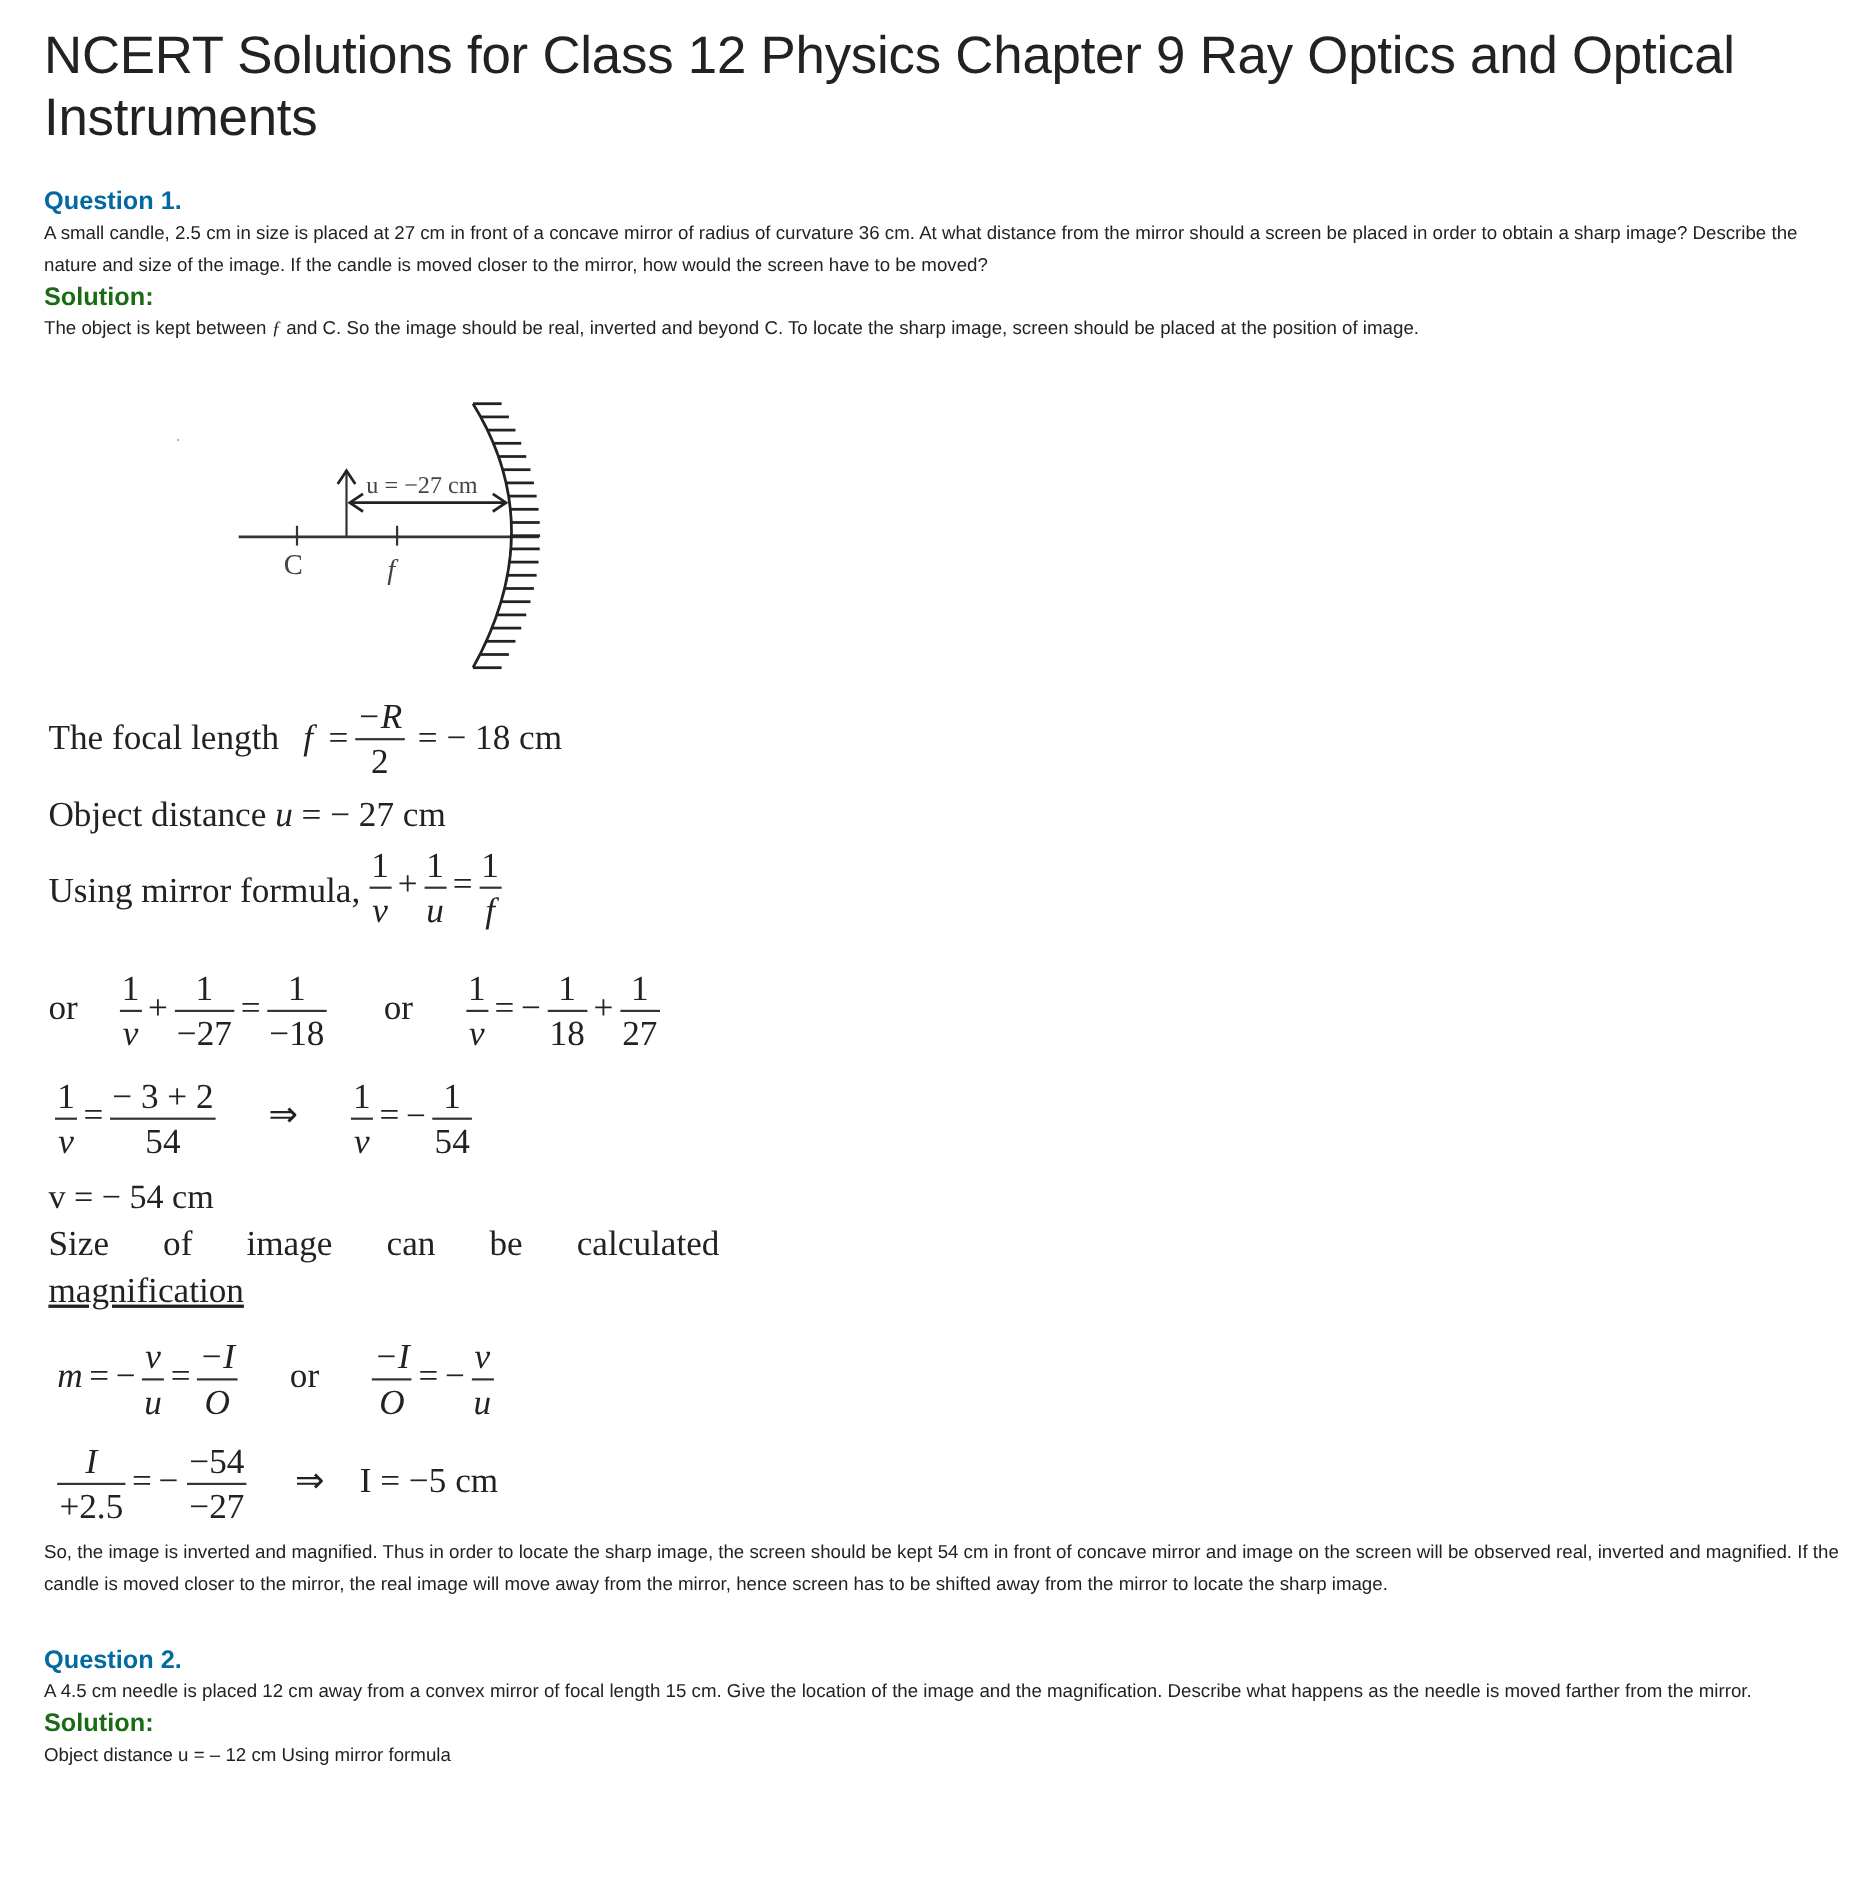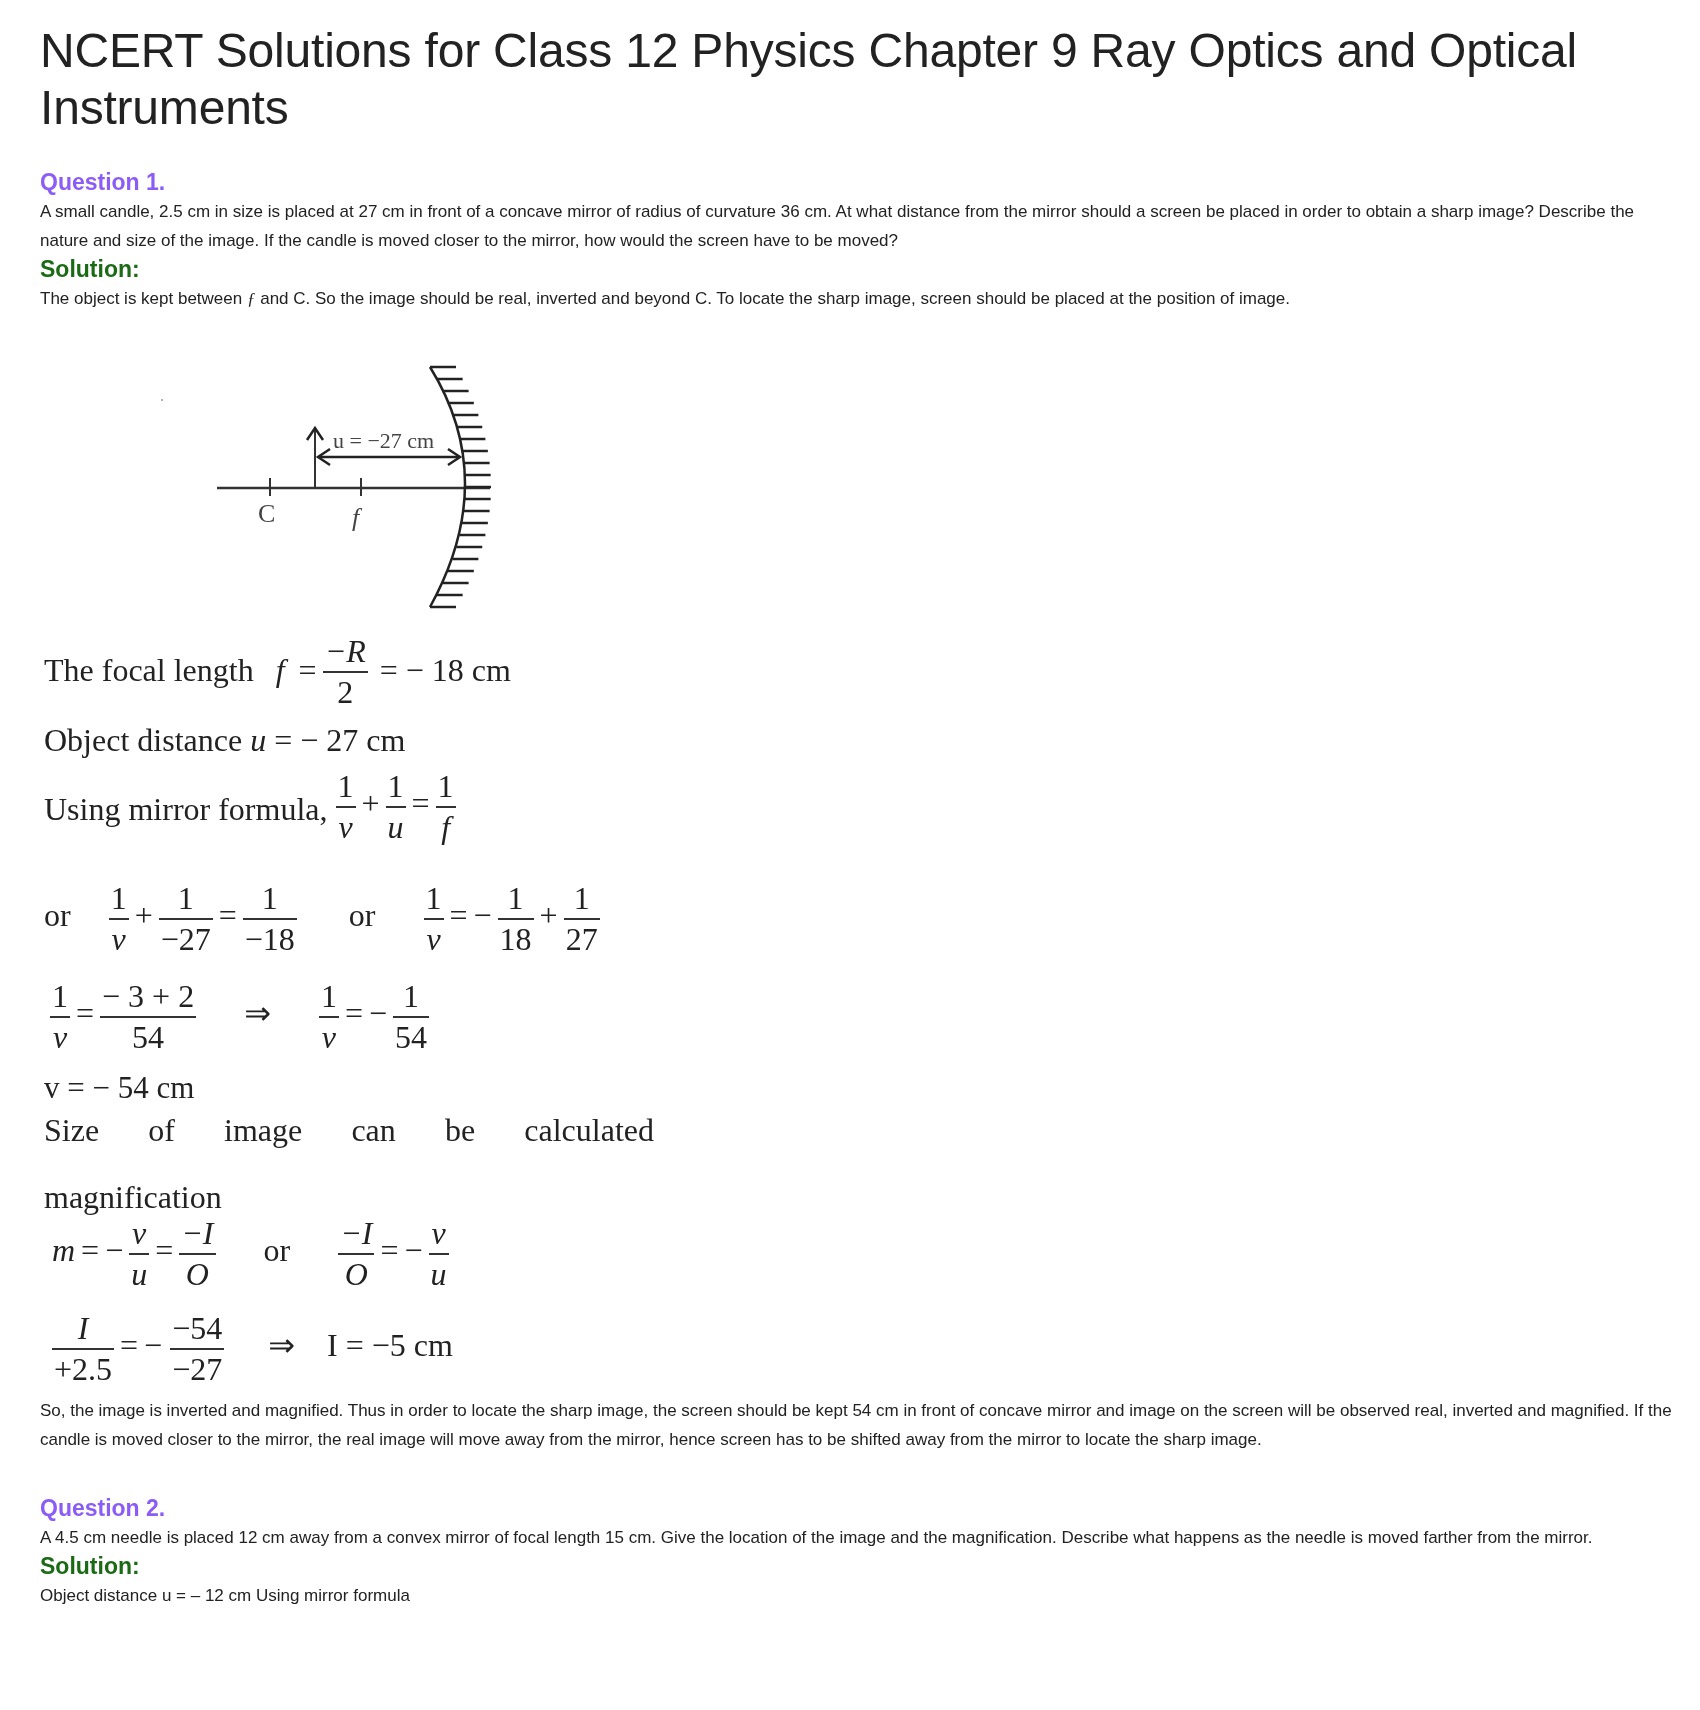--- a/index.html
+++ b/index.html
@@ -6,21 +6,21 @@
     body {
       width: 1700px; height: 1710px; overflow: hidden; position: relative;
       font-family: "Liberation Sans", sans-serif; color: #222222;
     }
     .page { position: absolute; left: 40px; top: 0; width: 1640px; }
     h1 {
       font-family: "Liberation Sans", sans-serif;
       font-weight: normal; font-size: 48px; line-height: 57px;
       margin: 0; padding-top: 22px; color: #222222; letter-spacing: -0.2px;
     }
-    .q-label { color: #8b5cf6; font-weight: bold; font-size: 23px; line-height: 29px; }
+    .q-label { color: #0369a1; font-weight: bold; font-size: 23px; line-height: 29px; }
     .s-label { color: #1a6b14; font-weight: bold; font-size: 23px; line-height: 29px; }
     .para { font-size: 17px; line-height: 29px; color: #222222; }
     .ital { font-family: "Liberation Serif", serif; font-style: italic; }
     #q1-label { margin-top: 32px; }
     .abs { position: absolute; }
     .frac { display: inline-flex; flex-direction: column; align-items: center; vertical-align: middle; }
     .frac .num { display: block; padding: 0 2px; }
     .frac .bar { display: block; height: 1.5px; background: #333; width: 100%; margin: 1px 0; }
     .frac .den { display: block; padding: 0 2px; }
     .m { font-family: "Liberation Serif", serif; font-size: 32px; color: #222; white-space: nowrap; }
@@ -166,21 +166,21 @@
         <span class="bar"></span>
         <span class="den">54</span>
       </span>
   </div>
 
   <div class="abs m" style="left:44px; top:1070px; font-size:31px;">v = − 54 cm</div>
 
   <div class="abs m" style="left:44px; top:1112px; width:610px; text-align:justify; text-align-last:justify;">
     <span>Size of image can be calculated</span>
   </div>
-  <div class="abs m" style="left:44px; top:1179px;">magnification</div>
+  <div class="abs m" style="left:44px; top:1155px;text-decoration:underline;">magnification</div>
 
   <div class="abs m" style="left:52px; top:1215px;">
     <span class="mi">m</span><span class="op">=</span><span>−</span><span class="frac" style="margin-left:6px;">
         <span class="num mi">v</span>
         <span class="bar"></span>
         <span class="den mi">u</span>
       </span><span class="op">=</span><span class="frac">
         <span class="num mi">−I</span>
         <span class="bar"></span>
         <span class="den mi">O</span>

